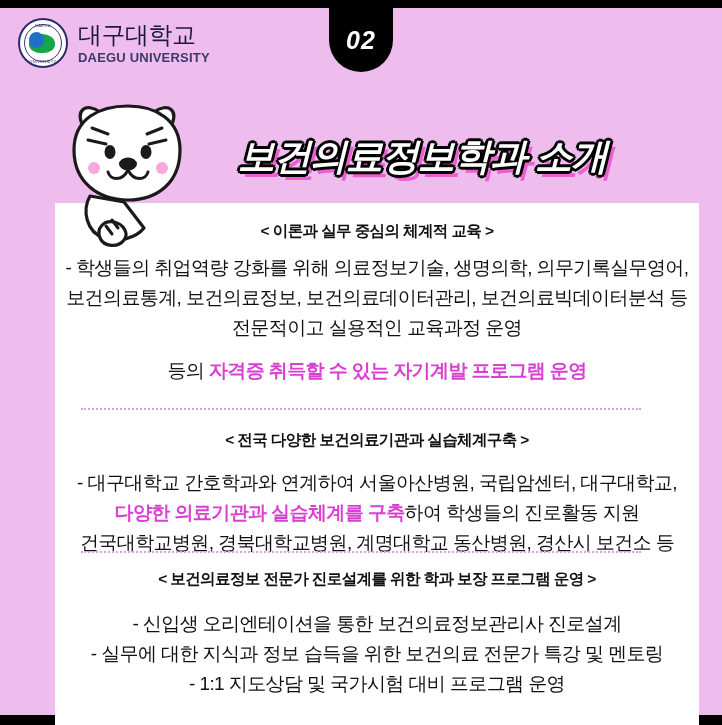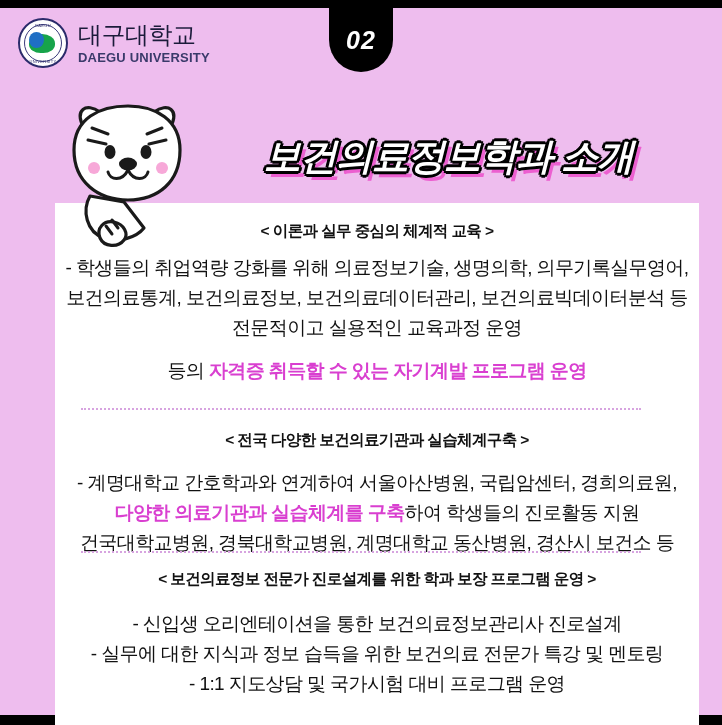--- a/index.html
+++ b/index.html
@@ -142,21 +142,20 @@
     font-weight: bold;
     font-style: italic;
     color: #ffffff;
     letter-spacing: -1px;
     text-shadow:
       -2px -2px 0 #000, 2px -2px 0 #000, -2px 2px 0 #000, 2px 2px 0 #000,
       -3px 0 0 #000, 3px 0 0 #000, 0 -3px 0 #000, 0 3px 0 #000,
       5px 6px 0 #ec5fd0;
     white-space: nowrap;
     z-index: 4;
-    margin-left: 26px;
   }
   
   .panel {
     position: absolute;
     left: 55px;
     top: 203px;
     width: 612px;
     height: 490px;
     background: #ffffff;
     z-index: 3;
@@ -282,21 +281,21 @@
         <div><span>등의 </span><span class="hl">자격증 취득할 수 있는 자기계발 프로그램 운영</span></div>
       </div>
     </div>
 
     <div class="divider" style="top:205px;"></div>
 
     <div class="section" style="top:227px;">
       <div class="sec-head">&lt; 전국 다양한 보건의료기관과 실습체계구축 &gt;</div>
       <div class="sec-body">
         <div class="gap" style="height:6px;"></div>
-        <div>- 계명대학교 간호학과와 연계하여 서울아산병원, 국립암센터, 경희의료원,</div>
+        <div>- 대구대학교 간호학과와 연계하여 서울아산병원, 국립암센터, 대구대학교,</div>
         <div><span class="hl">다양한 </span><span class="hl">의료기관과 실습체계를 구축</span><span>하여 학생들의 진로활동 지원</span></div>
         <div>건국대학교병원, 경북대학교병원, 계명대학교 동산병원, 경산시 보건소 등</div>
       </div>
     </div>
 
     <div class="divider" style="top:348px;"></div>
 
     <div class="section" style="top:366px;">
       <div class="sec-head">&lt; 보건의료정보 전문가 진로설계를 위한 학과 보장 프로그램 운영 &gt;</div>
       <div class="sec-body">

